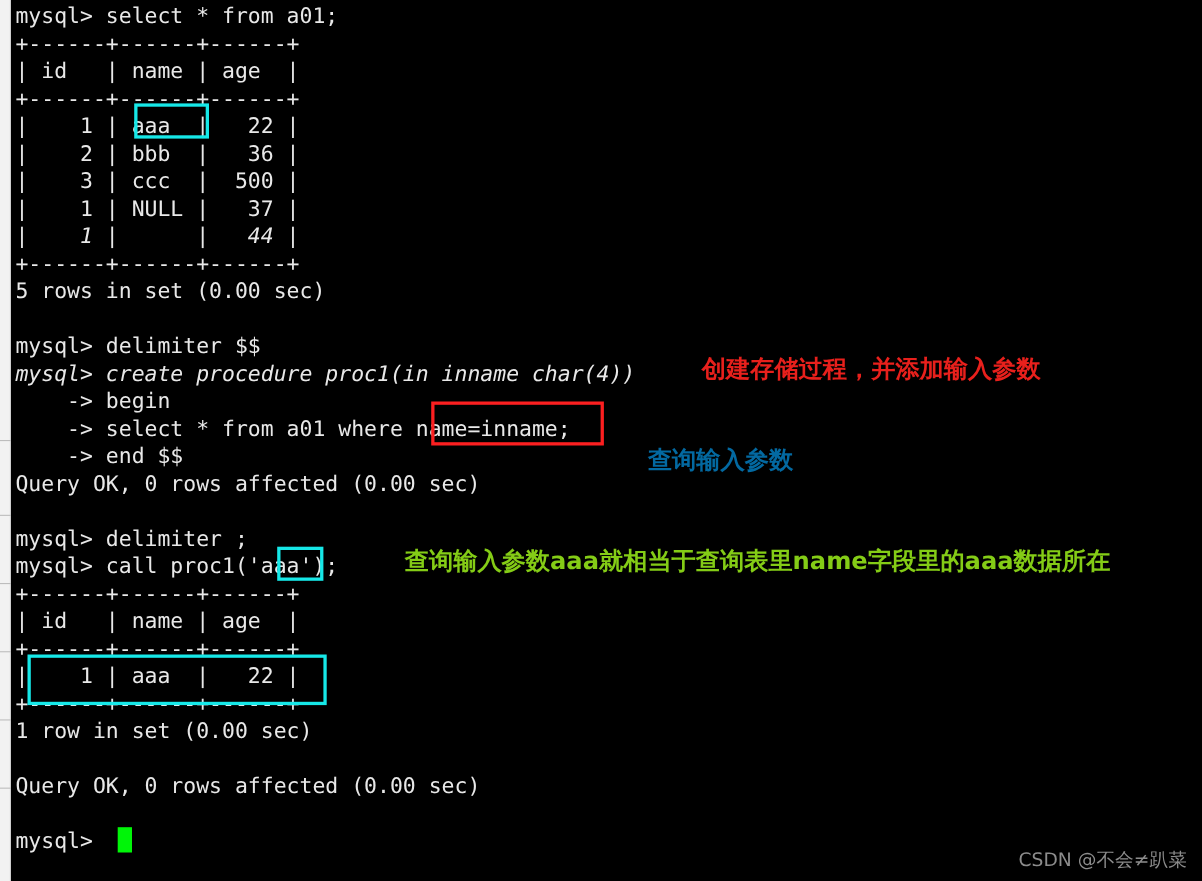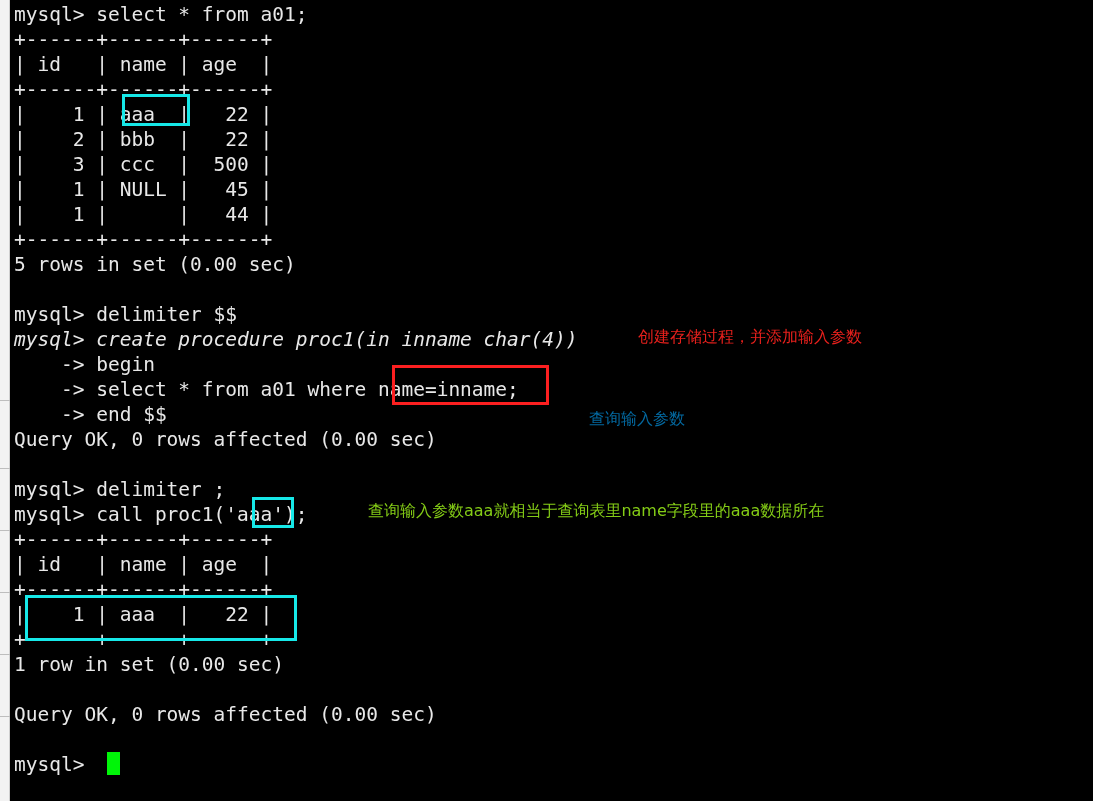--- a/index.html
+++ b/index.html
@@ -50,23 +50,23 @@
     font-size: 19.5px;
     line-height: 25px;
     font-family: "DejaVu Sans Mono", "Liberation Mono", monospace;
     letter-spacing: 0px;
   }
   
   .anno {
     position: absolute;
     white-space: pre;
     font-family: "DejaVu Sans", "Liberation Sans", sans-serif;
-    font-size: 16px;
+    font-size: 22px;
     line-height: 25px;
-    font-weight: 400;
+    font-weight: 700;
   }
 
   
   .box {
     position: absolute;
     box-sizing: border-box;
     background: transparent;
     pointer-events: none;
   }
   .box.cyan { border: 3px solid #16e8e8; }
@@ -102,24 +102,24 @@
       <div class="tick" style="top: 716px;"></div>
     </div>
 
   <div id="term">
     <div id="lines-host">
         <div class="line" style="top: 2px;">mysql&gt; select * from a01;</div>
         <div class="line" style="top: 27px;">+------+------+------+</div>
         <div class="line" style="top: 52px;">| id   | name | age  |</div>
         <div class="line" style="top: 77px;">+------+------+------+</div>
         <div class="line" style="top: 102px;">|    1 | aaa  |   22 |</div>
-        <div class="line" style="top: 127px;">|    2 | bbb  |   22 |</div>
+        <div class="line" style="top: 127px;">|    2 | bbb  |   36 |</div>
         <div class="line" style="top: 152px;">|    3 | ccc  |  500 |</div>
-        <div class="line" style="top: 177px;">|    1 | NULL |   45 |</div>
-        <div class="line" style="top: 202px;">|    1 |      |   44 |</div>
+        <div class="line" style="top: 177px;">|    1 | NULL |   37 |</div>
+        <div class="line" style="top: 202px; font-style: italic;">|    1 |      |   44 |</div>
         <div class="line" style="top: 227px;">+------+------+------+</div>
         <div class="line" style="top: 252px;">5 rows in set (0.00 sec)</div>
         <div class="line" style="top: 302px;">mysql&gt; delimiter $$</div>
         <div class="line" style="top: 327px; font-style: italic;">mysql&gt; create procedure proc1(in inname char(4))</div>
         <div class="line" style="top: 352px;">    -&gt; begin</div>
         <div class="line" style="top: 377px;">    -&gt; select * from a01 where name=inname;</div>
         <div class="line" style="top: 402px;">    -&gt; end $$</div>
         <div class="line" style="top: 427px;">Query OK, 0 rows affected (0.00 sec)</div>
         <div class="line" style="top: 477px;">mysql&gt; delimiter ;</div>
         <div class="line" style="top: 502px;">mysql&gt; call proc1('aaa');</div>
@@ -139,13 +139,14 @@
         <div class="box cyan" style="left: 14px; top: 595px; width: 272px; height: 46px; border-color: rgb(22, 232, 232);"></div>
       </div>
     <div id="annos-host">
         <div class="anno" style="left: 627px; top: 324px; color: rgb(232, 32, 28);">创建存储过程，并添加输入参数</div>
         <div class="anno" style="left: 578px; top: 378px; color: #0369a1; margin-top: 28px;">查询输入参数</div>
         <div class="anno" style="left: 357px; top: 498px; color: #84cc16;">查询输入参数aaa就相当于查询表里name字段里的aaa数据所在</div>
       </div>
     <div id="cursor" style="left: 96px; top: 752px; width: 13px; height: 23px; background: rgb(0, 245, 8);"></div>
   </div>
 
+  <div id="watermark">CSDN @不会≠趴菜</div>
 </div>
 
 </body></html>

